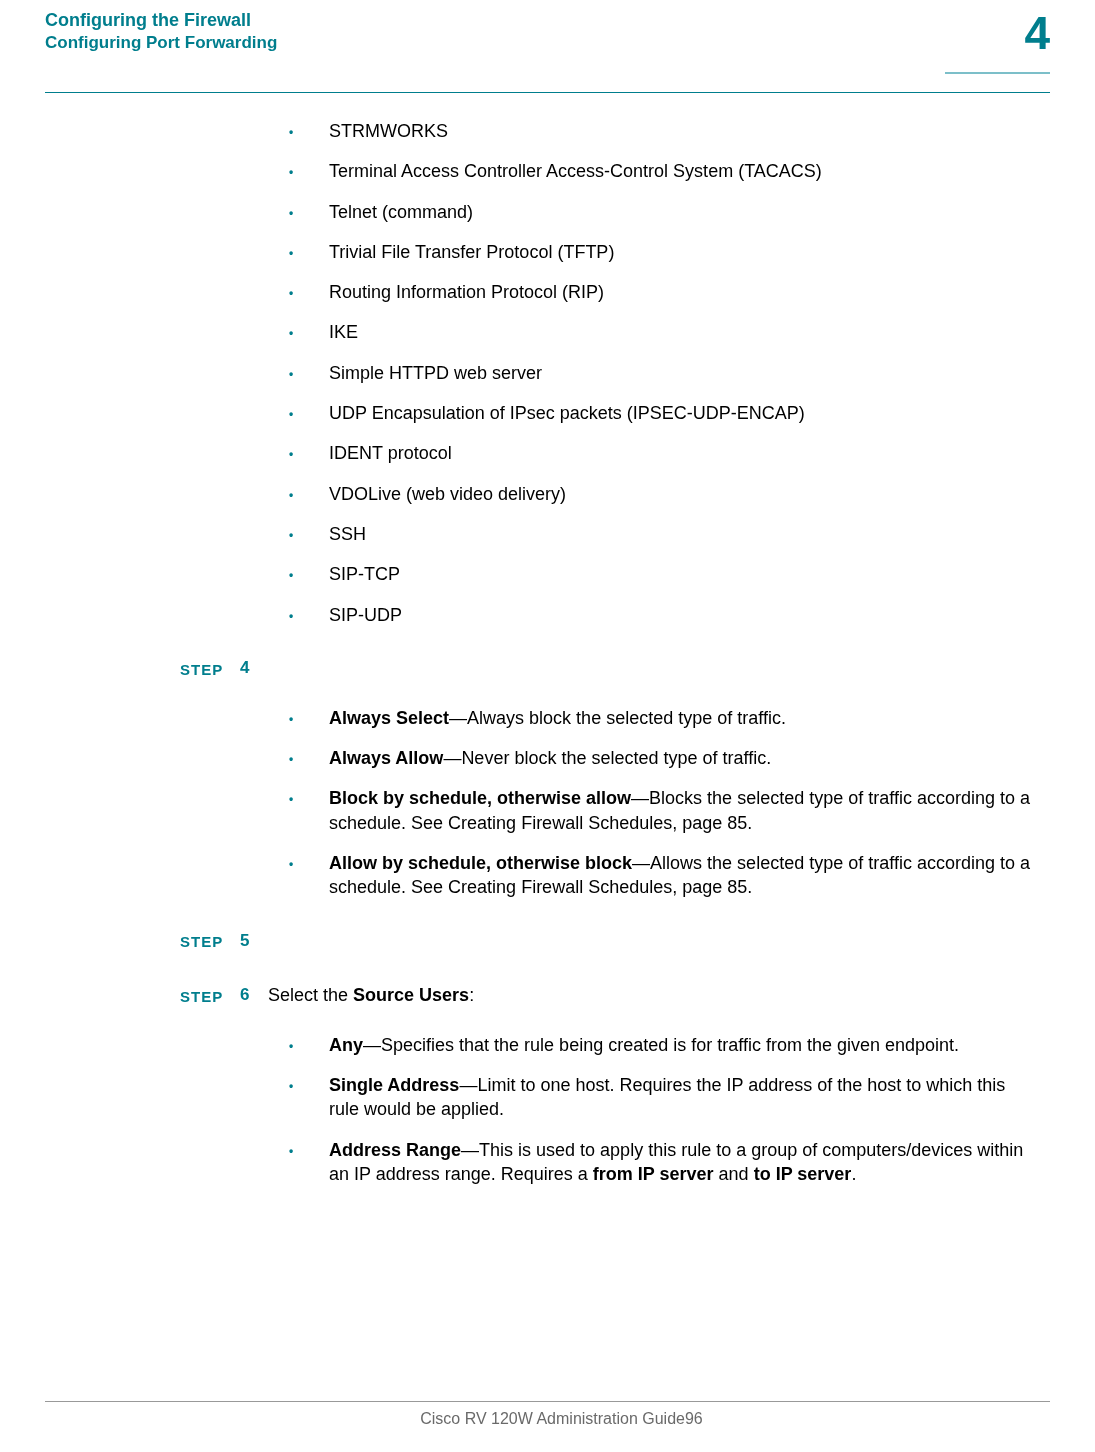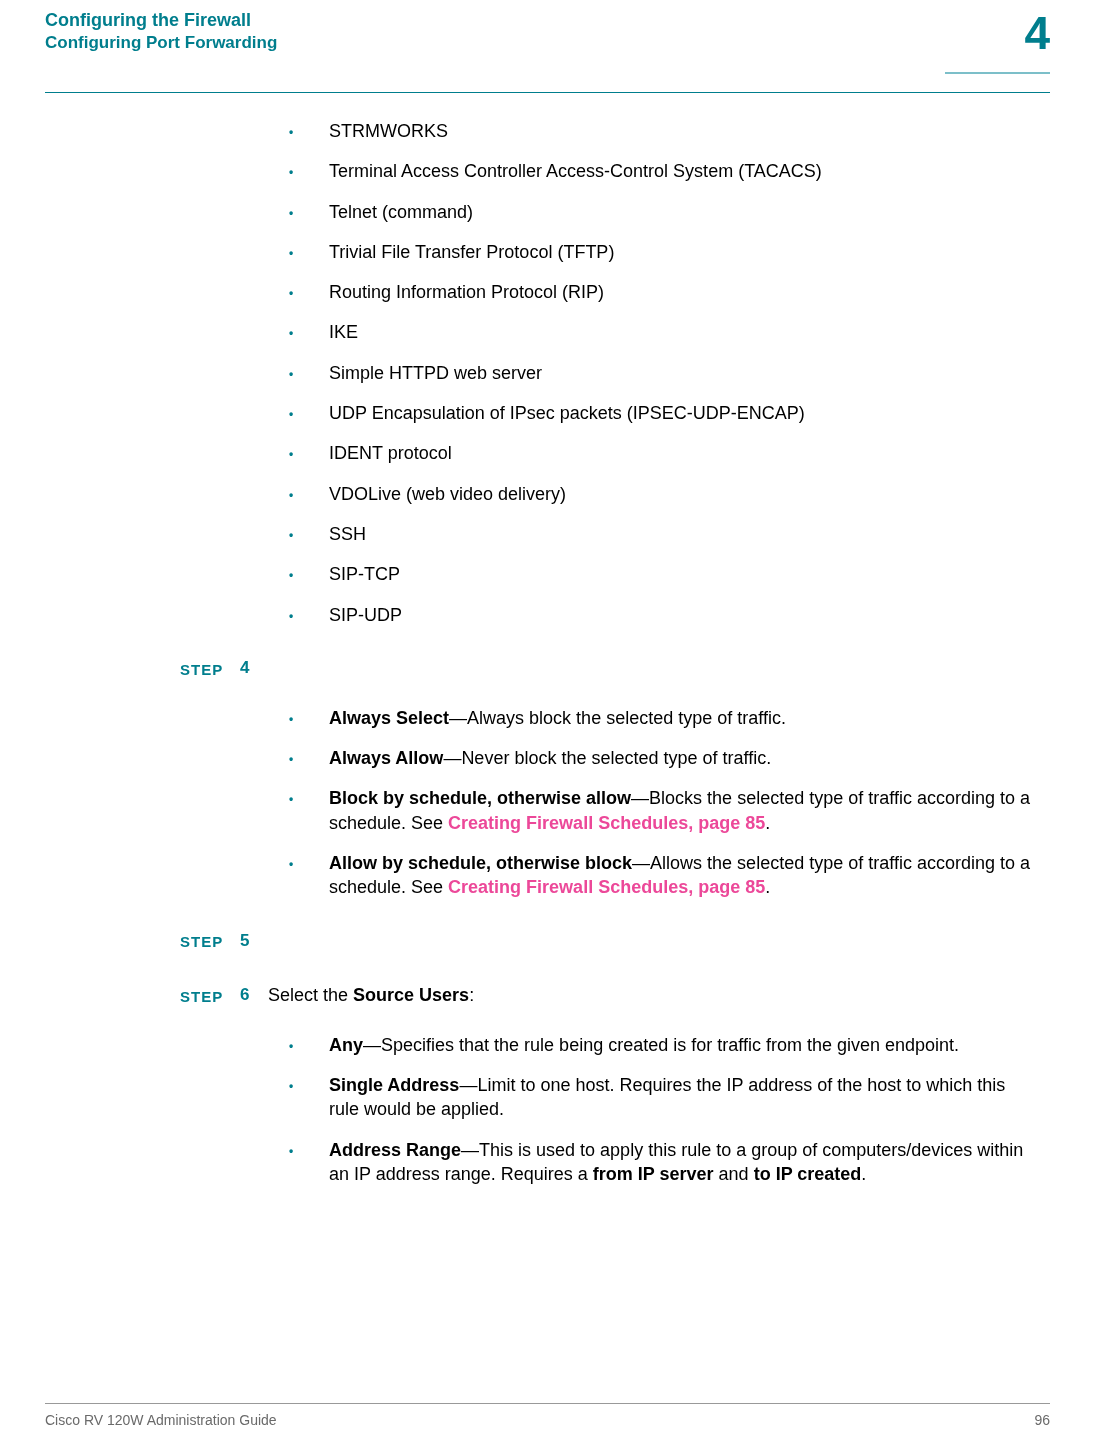--- a/index.html
+++ b/index.html
@@ -115,39 +115,40 @@
     padding-left: 6px;
     font-weight: bold;
     position: relative;
     top: -1px;
   }
   .li-body {
     flex: 1;
   }
   .b { font-weight: bold; }
   .link {
-    color: #ec4899;
-    font-weight: bold;
+    color: #000000;
+    font-weight: normal;
   }
   .footer {
     position: absolute;
     bottom: 24px;
     left: 45px;
     right: 45px;
   }
   .hr-bot {
     border: none;
     border-top: 1px solid #999;
     margin: 0 0 8px 0;
   }
   .footer-row {
     display: flex;
-    justify-content: space-between;
-    font-size: 14px;
+    justify-content: center;
+    font-size: 16px;
     color: #6a6a6a;
+    margin-left: 28px;
   }
 </style>
 </head>
 <body>
 
 <div class="page">
   <div class="header-row">
     <div class="header-left">
       <div class="chapter-title">Configuring the Firewall</div>
       <div class="section-title">Configuring Port Forwarding</div>
@@ -254,21 +255,21 @@
       <li>
           <span class="blt">•</span>
         <span class="li-body"><span class="b">Any</span><span>—Specifies that the rule being created is for traffic from the given endpoint.</span></span>
       </li>
       <li>
           <span class="blt">•</span>
         <span class="li-body"><span class="b">Single Address</span><span>—Limit to one host. Requires the IP address of the host to which this rule would be applied.</span></span>
       </li>
       <li>
           <span class="blt">•</span>
-        <span class="li-body"><span class="b">Address Range</span><span>—This is used to apply this rule to a group of computers/devices within an IP address range. Requires a </span><span class="b">from IP server</span><span> and </span><span class="b">to IP created</span><span>.</span></span>
+        <span class="li-body"><span class="b">Address Range</span><span>—This is used to apply this rule to a group of computers/devices within an IP address range. Requires a </span><span class="b">from IP server</span><span> and </span><span class="b">to IP server</span><span>.</span></span>
       </li>
     </ul>
 
   </div>
 
   <div class="footer">
     <hr class="hr-bot">
     <div class="footer-row">
       <span>Cisco RV 120W Administration Guide</span>
       <span>96</span>

